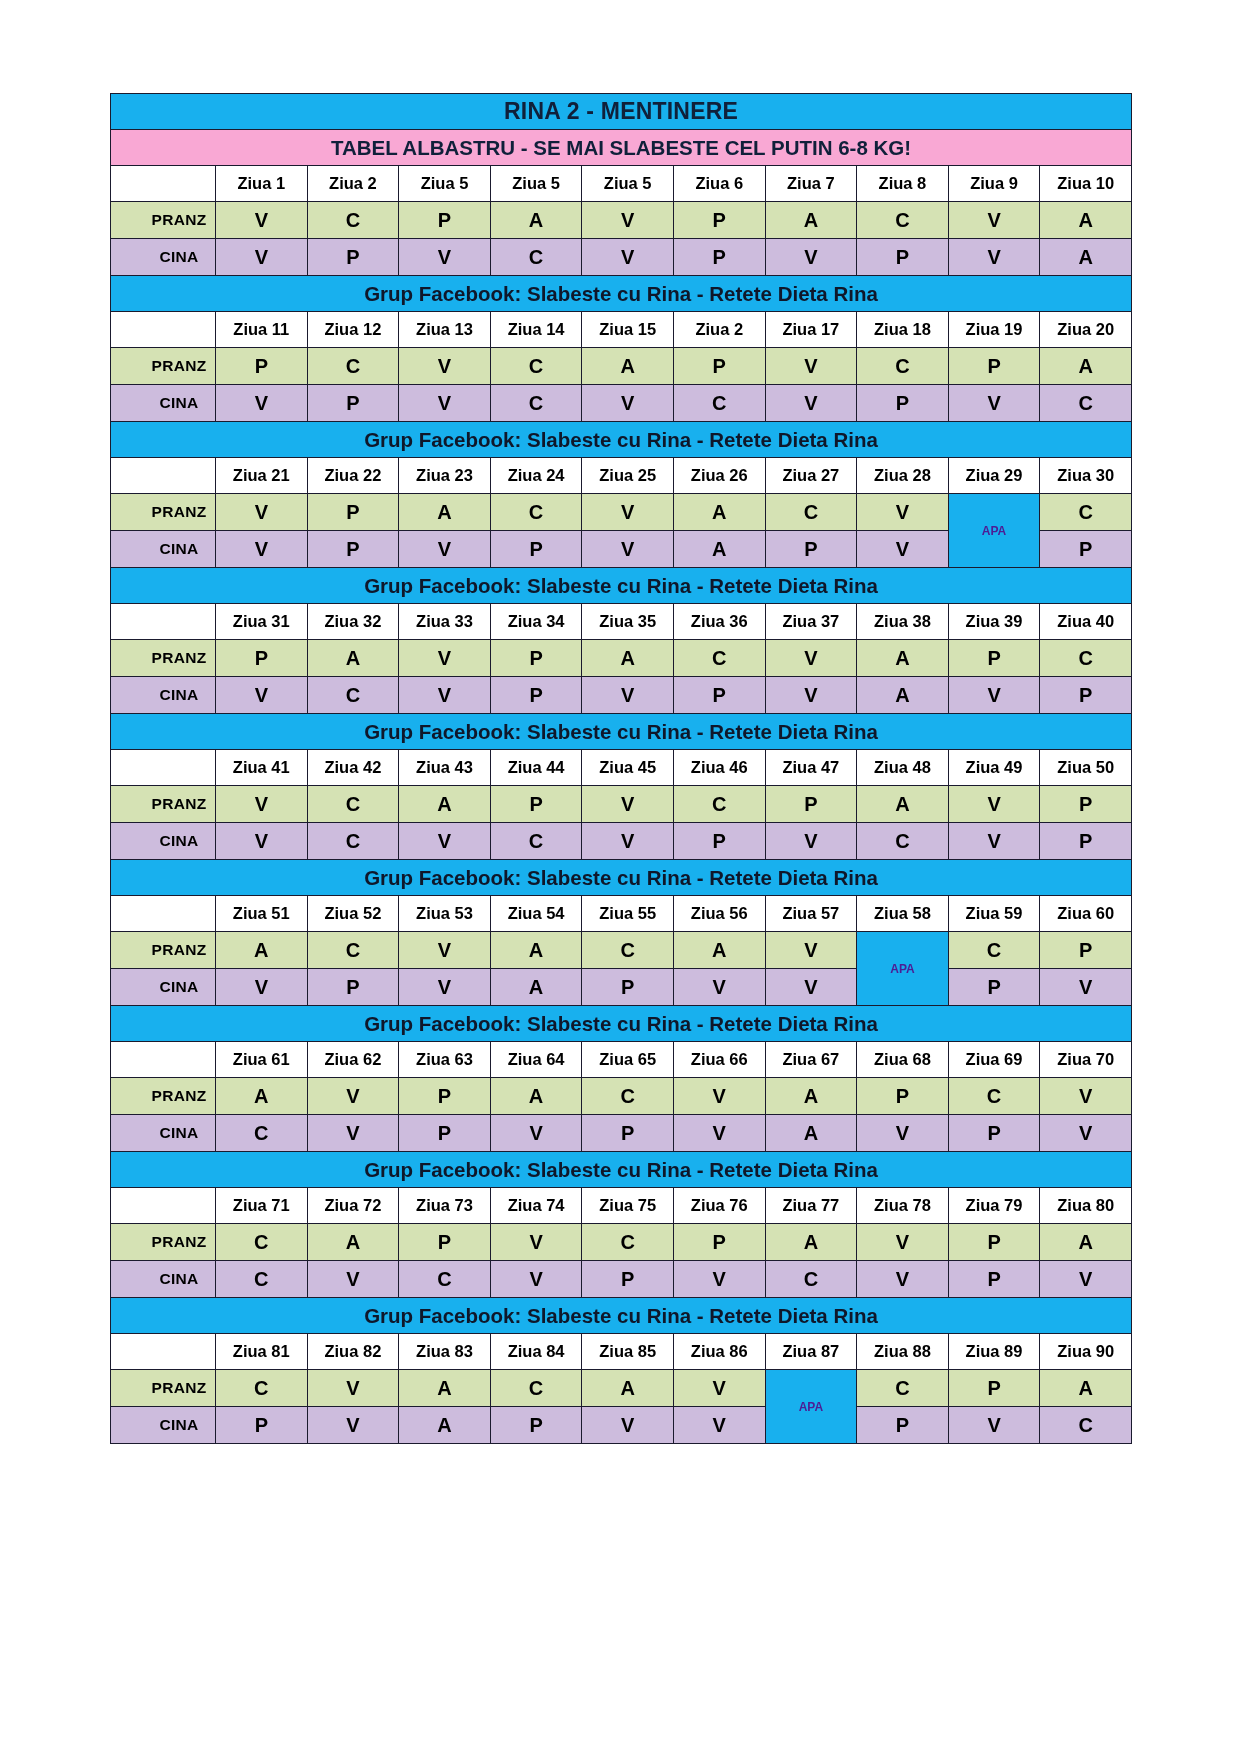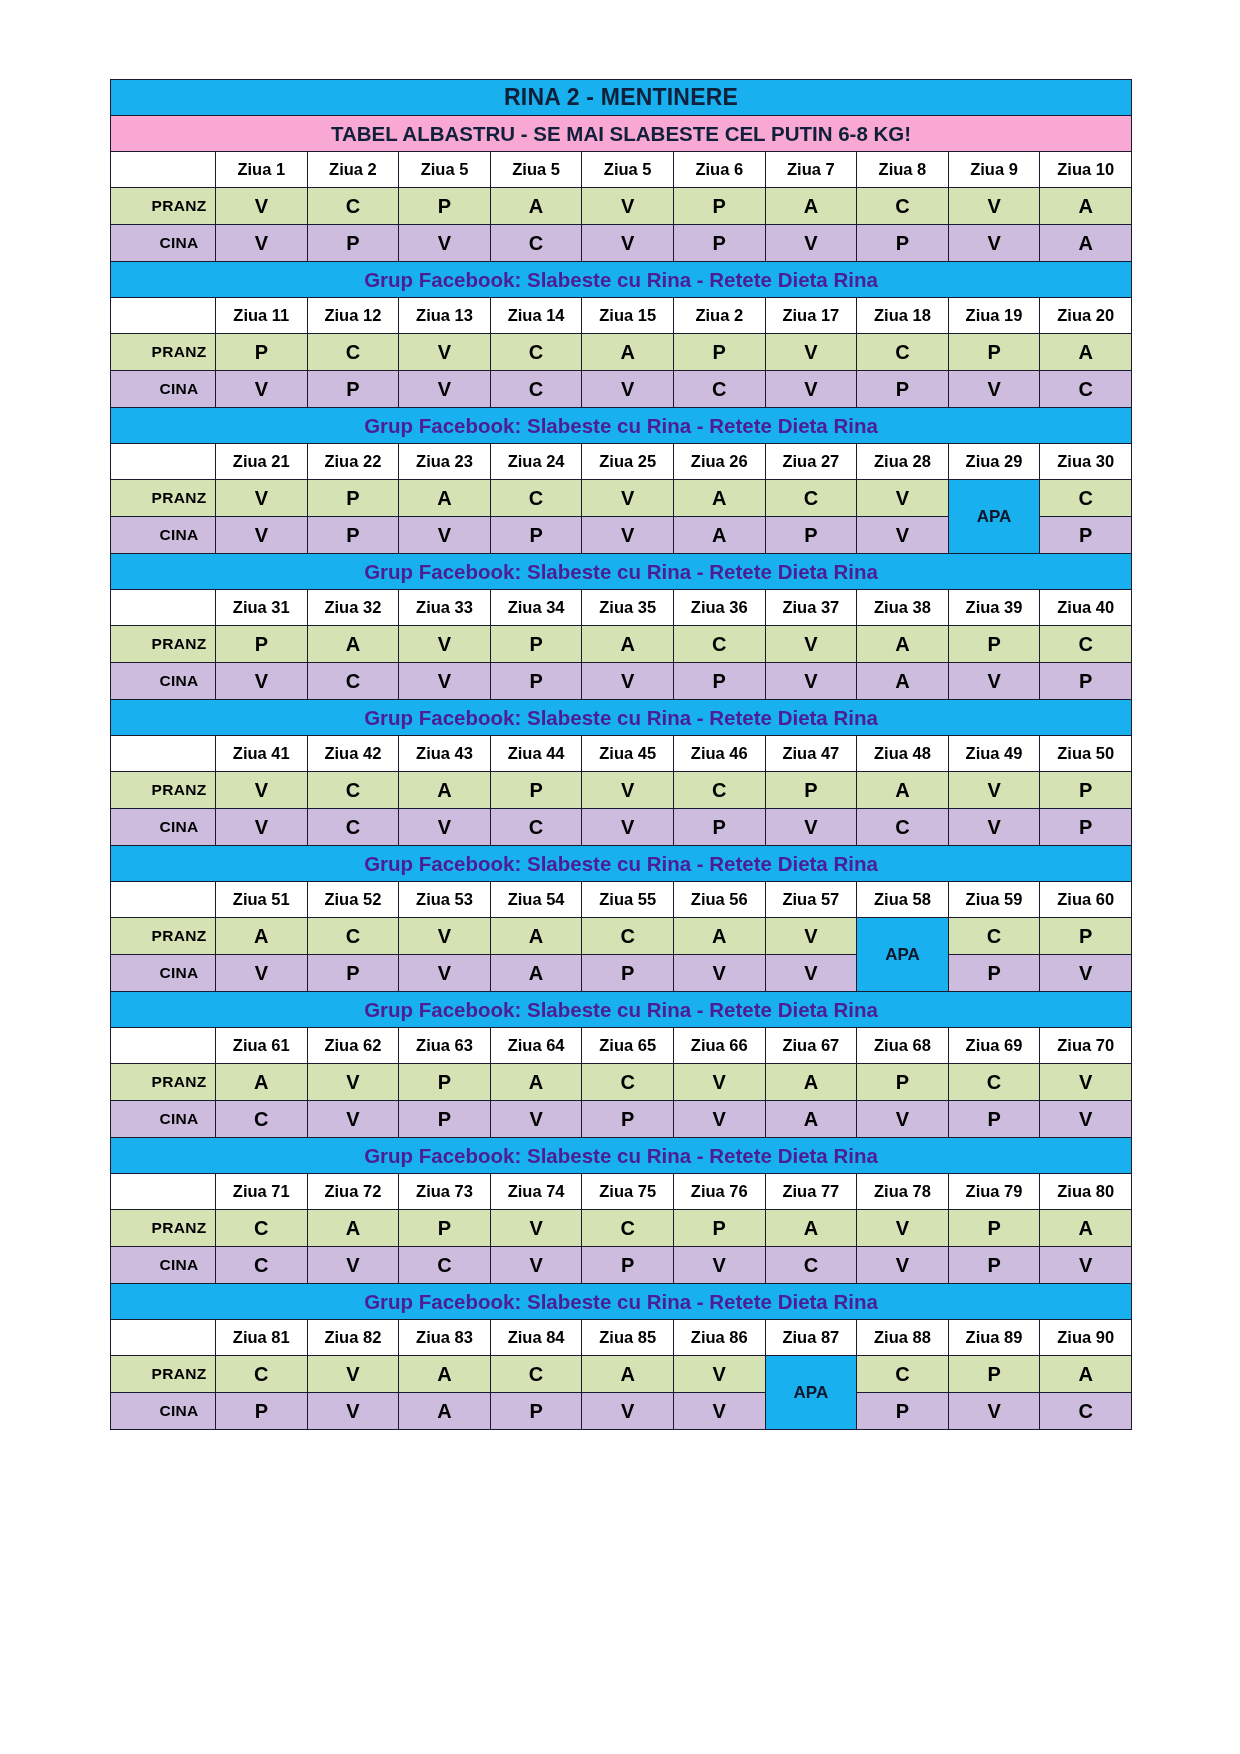--- a/index.html
+++ b/index.html
@@ -15,21 +15,21 @@
   }
   .page {
     position: relative;
     width: 1240px;
     height: 1754px;
     box-sizing: border-box;
     padding: 78px 0 0 0;
   }
   .sheet {
     width: 1020px;
-    margin: 1px auto;
+    margin: 15px auto;
   }
   table.grid {
     width: 1020px;
     border-collapse: collapse;
     table-layout: fixed;
   }
   table.grid col.lbl { width: 105px; }
   table.grid col.day { width: 91.6px; }
 
   td, th {
@@ -49,21 +49,21 @@
   }
   .subtitle-bar {
     background: #f9a8d4;
     color: #10203a;
     font-weight: bold;
     font-size: 20.5px;
     height: 35px;
   }
   .promo-bar {
     background: #18b0ee;
-    color: #4c1d95;
+    color: #0f172a;
     font-weight: bold;
     font-size: 20.5px;
     height: 35px;
   }
   .day-head {
     background: #ffffff;
     color: #000000;
     font-weight: bold;
     font-size: 16.5px;
     height: 35px;
@@ -86,23 +86,23 @@
     background: #cdbcdd;
     height: 36px;
   }
   .meal {
     font-weight: bold;
     font-size: 20px;
     color: #000000;
   }
   .apa {
     background: #18b0ee !important;
-    color: #0f172a;
-    font-weight: bold;
-    font-size: 17px;
+    color: #4c1d95;
+    font-weight: bold;
+    font-size: 12px;
   }
 </style>
 </head>
 <body>
 
 <div class="page">
   <div class="sheet">
     <table class="grid">
       <colgroup>
         <col class="lbl">

